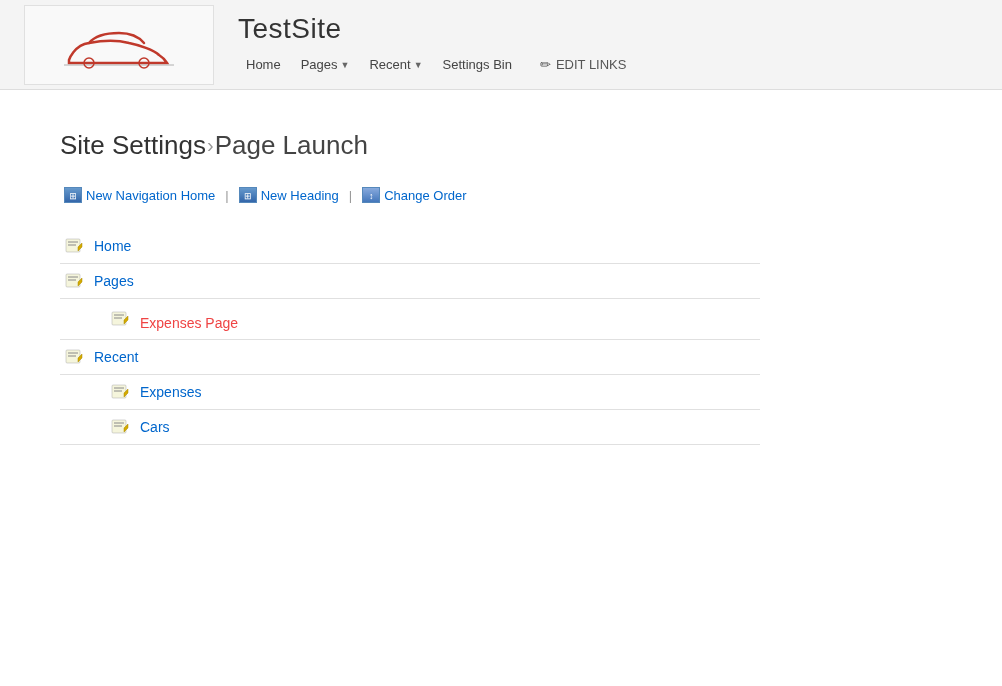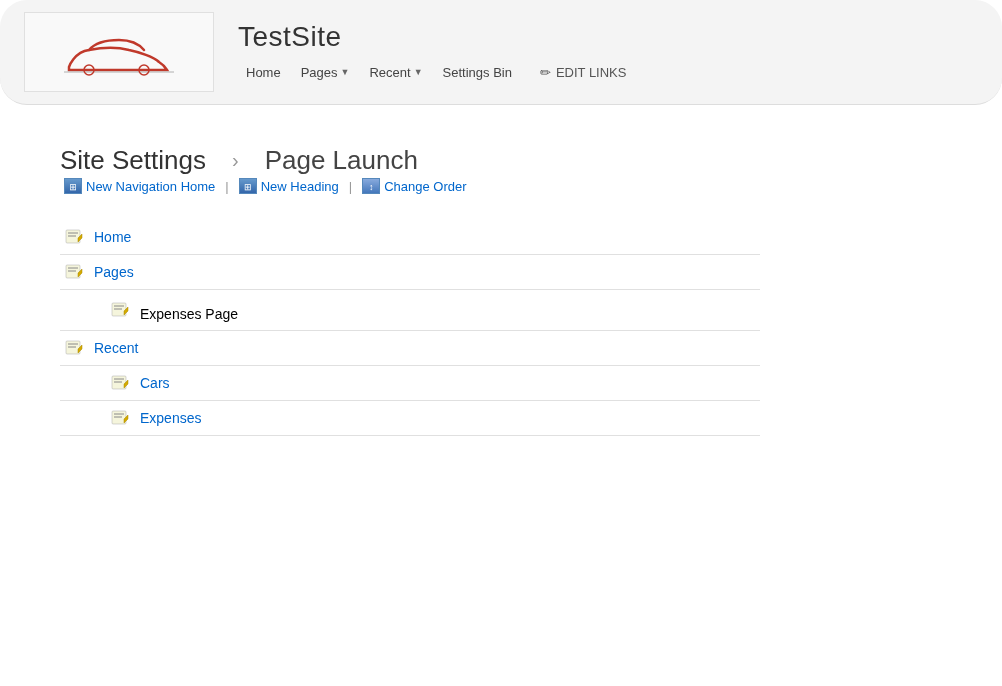--- a/index.html
+++ b/index.html
@@ -7,25 +7,24 @@
       font-family: 'Segoe UI', Arial, sans-serif;
       background: #fff;
       color: #333;
       font-size: 14px;
     }
 
     
     .header {
       background: #f4f4f4;
       border-bottom: 1px solid #ddd;
-      padding: 12px 24px;
+      padding: 4px 24px;
       display: flex;
       align-items: center;
       min-height: 90px;
-      border-radius: 27px;
     }
     .logo-area {
       display: flex;
       align-items: center;
       margin-right: 24px;
     }
     .logo-box {
       width: 190px;
       height: 80px;
       background: #f9f9f9;
@@ -83,23 +82,24 @@
     
     .content-area {
       padding: 40px 60px;
     }
 
     
     .page-breadcrumb {
       font-size: 26px;
       font-weight: 300;
       color: #444;
-      display: flex;
-      align-items: center;
-      gap: 26px;
+      margin-bottom: 24px;
+      display: flex;
+      align-items: center;
+      gap: 1px;
     }
     .breadcrumb-separator {
       color: #999;
       font-size: 20px;
     }
 
     
     .action-links {
       display: flex;
       align-items: center;
@@ -239,21 +239,21 @@
 
     <div class="nav-list-item sub-item">
       <span style="width:20px; height:18px; display:inline-flex; align-items:center; justify-content:center; flex-shrink:0;">
         <svg width="18" height="16" viewBox="0 0 18 16">
           <rect x="1" y="1" width="14" height="13" rx="1" fill="#f5f5dc" stroke="#aaa" stroke-width="0.5"></rect>
           <line x1="3" y1="4" x2="13" y2="4" stroke="#888" stroke-width="1"></line>
           <line x1="3" y1="7" x2="11" y2="7" stroke="#888" stroke-width="1"></line>
           <polygon points="13,9 17,5 17,9 13,13" fill="#d4aa00" stroke="#aa8800" stroke-width="0.5"></polygon>
         </svg>
       </span>
-      <span class="nav-list-label" style="cursor:pointer; color:#000000;margin-top:8px;">Expenses Page</span>
+      <span class="nav-list-label" style="cursor:pointer; color:#ef4444;margin-top:8px;">Expenses Page</span>
     </div>
 
     <div class="nav-list-item">
       <span style="width:20px; height:18px; display:inline-flex; align-items:center; justify-content:center; flex-shrink:0;">
         <svg width="18" height="16" viewBox="0 0 18 16">
           <rect x="1" y="1" width="14" height="13" rx="1" fill="#f5f5dc" stroke="#aaa" stroke-width="0.5"></rect>
           <line x1="3" y1="4" x2="13" y2="4" stroke="#888" stroke-width="1"></line>
           <line x1="3" y1="7" x2="11" y2="7" stroke="#888" stroke-width="1"></line>
           <polygon points="13,9 17,5 17,9 13,13" fill="#d4aa00" stroke="#aa8800" stroke-width="0.5"></polygon>
         </svg>
@@ -263,30 +263,30 @@
 
     <div class="nav-list-item sub-item">
       <span style="width:20px; height:18px; display:inline-flex; align-items:center; justify-content:center; flex-shrink:0;">
         <svg width="18" height="16" viewBox="0 0 18 16">
           <rect x="1" y="1" width="14" height="13" rx="1" fill="#f5f5dc" stroke="#aaa" stroke-width="0.5"></rect>
           <line x1="3" y1="4" x2="13" y2="4" stroke="#888" stroke-width="1"></line>
           <line x1="3" y1="7" x2="11" y2="7" stroke="#888" stroke-width="1"></line>
           <polygon points="13,9 17,5 17,9 13,13" fill="#d4aa00" stroke="#aa8800" stroke-width="0.5"></polygon>
         </svg>
       </span>
+      <span class="nav-list-label" style="cursor:pointer; color:#0066cc;">Expenses</span>
+    </div>
+
+    <div class="nav-list-item sub-item">
+      <span style="width:20px; height:18px; display:inline-flex; align-items:center; justify-content:center; flex-shrink:0;">
+        <svg width="18" height="16" viewBox="0 0 18 16">
+          <rect x="1" y="1" width="14" height="13" rx="1" fill="#f5f5dc" stroke="#aaa" stroke-width="0.5"></rect>
+          <line x1="3" y1="4" x2="13" y2="4" stroke="#888" stroke-width="1"></line>
+          <line x1="3" y1="7" x2="11" y2="7" stroke="#888" stroke-width="1"></line>
+          <polygon points="13,9 17,5 17,9 13,13" fill="#d4aa00" stroke="#aa8800" stroke-width="0.5"></polygon>
+        </svg>
+      </span>
       <span class="nav-list-label" style="cursor:pointer; color:#0066cc;">Cars</span>
     </div>
 
-    <div class="nav-list-item sub-item">
-      <span style="width:20px; height:18px; display:inline-flex; align-items:center; justify-content:center; flex-shrink:0;">
-        <svg width="18" height="16" viewBox="0 0 18 16">
-          <rect x="1" y="1" width="14" height="13" rx="1" fill="#f5f5dc" stroke="#aaa" stroke-width="0.5"></rect>
-          <line x1="3" y1="4" x2="13" y2="4" stroke="#888" stroke-width="1"></line>
-          <line x1="3" y1="7" x2="11" y2="7" stroke="#888" stroke-width="1"></line>
-          <polygon points="13,9 17,5 17,9 13,13" fill="#d4aa00" stroke="#aa8800" stroke-width="0.5"></polygon>
-        </svg>
-      </span>
-      <span class="nav-list-label" style="cursor:pointer; color:#0066cc;">Expenses</span>
-    </div>
-
   </div>
 
 </div>
 
 </body></html>

